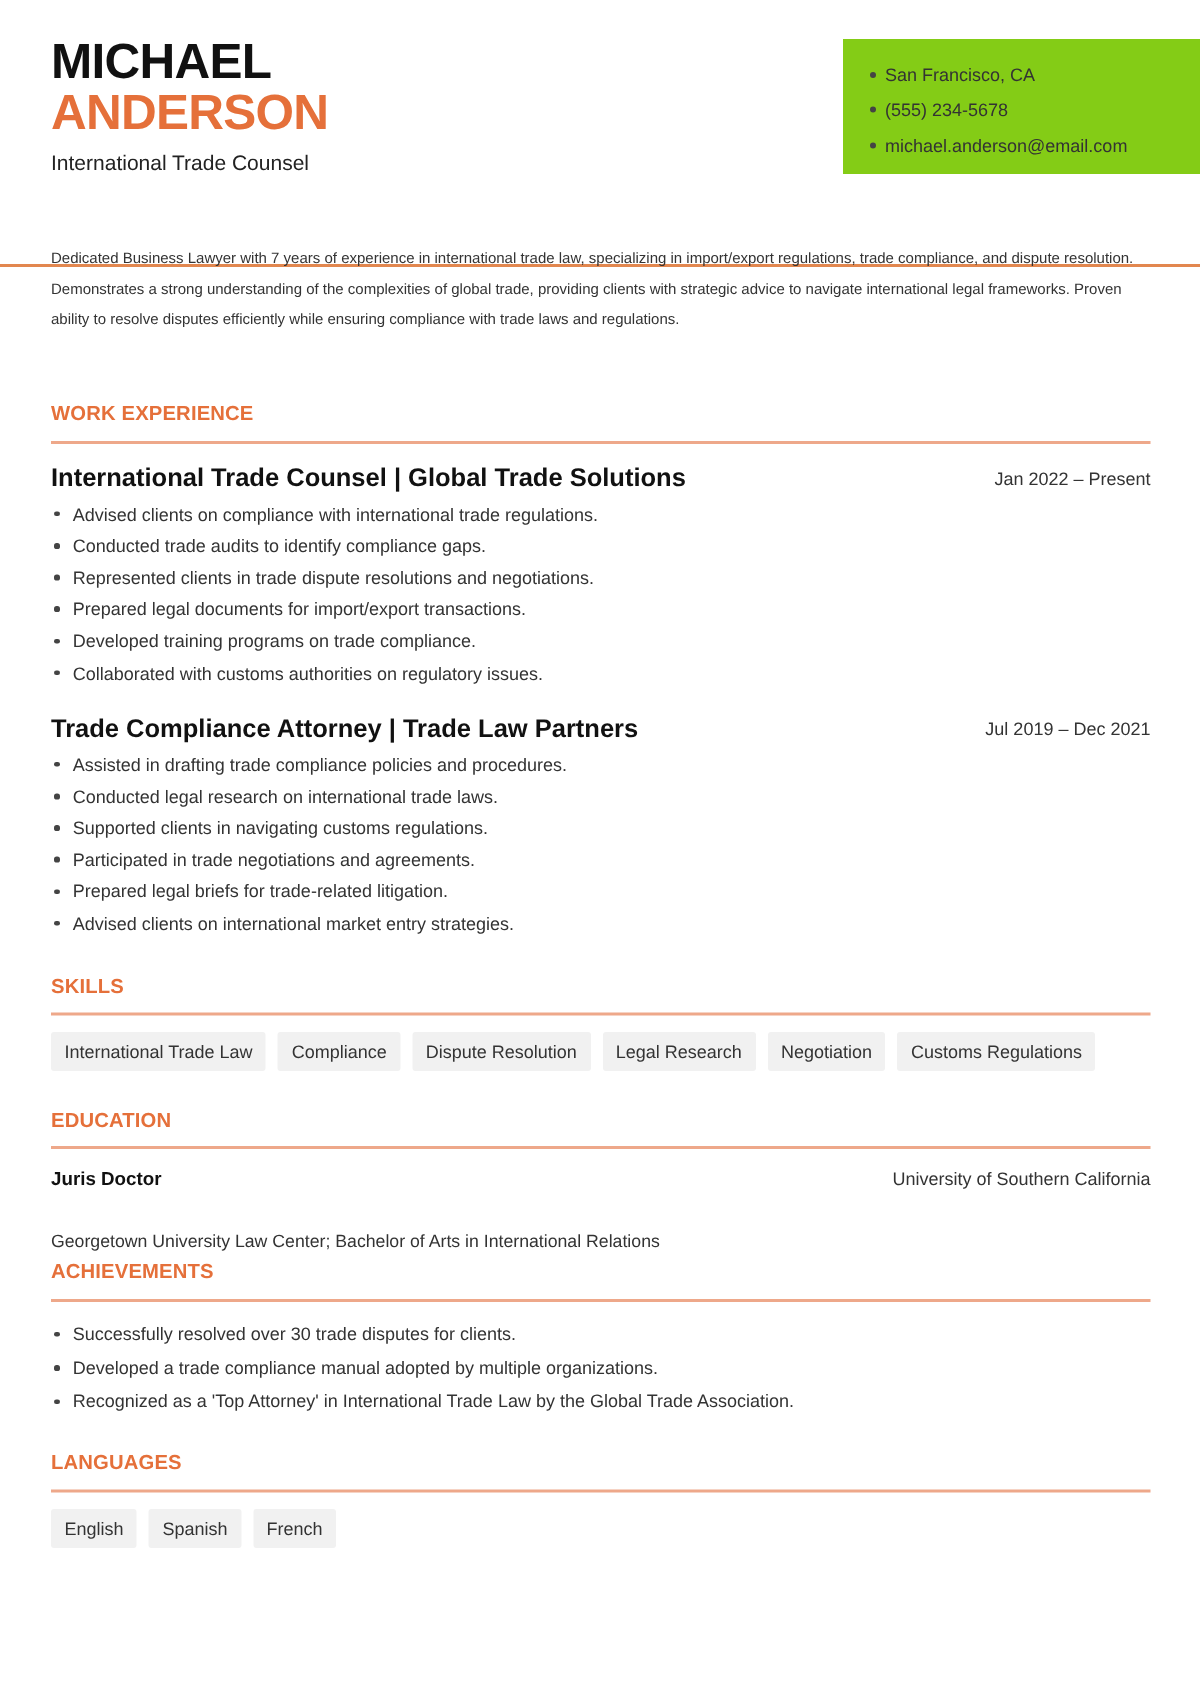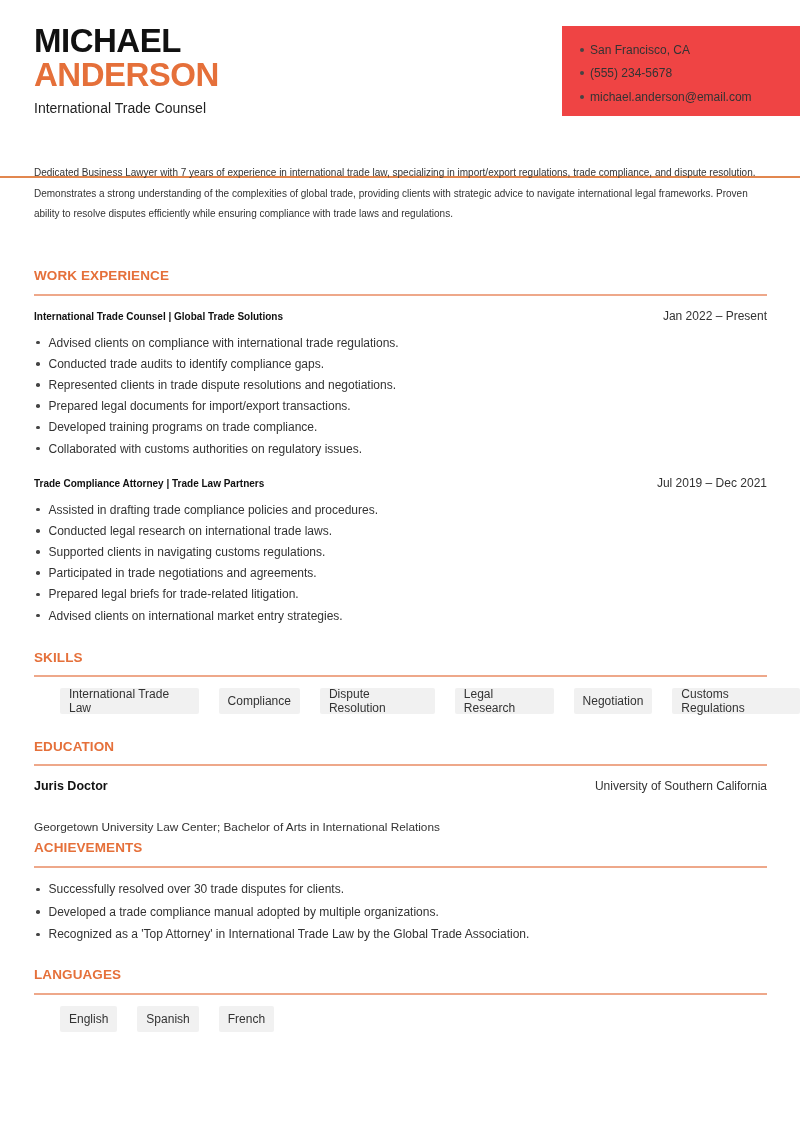--- a/index.html
+++ b/index.html
@@ -3,38 +3,38 @@
   <meta charset="utf-8">
   <style>
     * { box-sizing: border-box; margin: 0; padding: 0; }
     html, body { width: 800px; height: 1130px; background: #ffffff; }
     body { font-family: "Liberation Sans", "DejaVu Sans", sans-serif; color: #333333; position: relative; overflow: hidden; }
 
     .header { position: relative; height: 178px; border-bottom: 2px solid #e2874f; }
     .name-first { position: absolute; left: 34px; top: 24px; font-size: 33px; font-weight: 700; color: #111111; letter-spacing: -0.5px; line-height: 34px; }
     .name-last { position: absolute; left: 34px; top: 58px; font-size: 33px; font-weight: 700; color: #e5703a; letter-spacing: -0.5px; line-height: 34px; }
     .job-title { position: absolute; left: 34px; top: 100px; font-size: 14px; color: #222222; }
-    .contact-box { position: absolute; left: 562px; top: 26px; width: 238px; height: 90px; background: #ef4444; padding: 12px 0 0 18px; }
+    .contact-box { position: absolute; left: 562px; top: 26px; width: 238px; height: 90px; background: #84cc16; padding: 12px 0 0 18px; }
     .contact-item { font-size: 12px; color: #333333; height: 23.5px; display: flex; align-items: center; }
     .contact-item .dot { width: 4px; height: 4px; border-radius: 50%; background: #444; margin-right: 6px; flex: none; }
 
     .summary { position: absolute; left: 34px; top: 163px; width: 740px; font-size: 10px; line-height: 20.5px; color: #333333; }
 
     .section-title { position: absolute; left: 34px; font-size: 13.5px; font-weight: 700; color: #e5703a; letter-spacing: 0.1px; }
     .section-rule { position: absolute; left: 34px; width: 733px; height: 1.5px; background: #eea88a; }
 
     .job-head { position: absolute; left: 34px; width: 733px; display: flex; justify-content: space-between; align-items: center; }
-    .job-role { font-size: 10px; font-weight: 700; color: #111111; }
+    .job-role { font-size: 17px; font-weight: 700; color: #111111; }
     .job-date { font-size: 12px; color: #333333; }
 
     .bullets { position: absolute; left: 34px; list-style: none; }
     .bullets li { font-size: 12px; color: #333333; height: 21.2px; display: flex; align-items: center; }
     .bullets li .dot { width: 3.5px; height: 3.5px; border-radius: 50%; background: #444; margin: 0 9px 0 2px; flex: none; }
 
-    .tags { position: absolute; left: 34px; display: flex; gap: 20px; margin-left: 26px; }
+    .tags { position: absolute; left: 34px; display: flex; gap: 8px; }
     .tag { background: #f1f1f1; border-radius: 2px; height: 26px; padding: 0 9px; font-size: 12px; color: #333333; display: flex; align-items: center; }
 
     .edu-head { position: absolute; left: 34px; top: 779px; width: 733px; display: flex; justify-content: space-between; align-items: center; }
     .edu-degree { font-size: 12.5px; font-weight: 700; color: #111111; }
     .edu-school { font-size: 12px; color: #333333; }
     .edu-detail { position: absolute; left: 34px; top: 800px; font-size: 11.8px; color: #333333; margin-top: 20px; }
   </style>
 </head>
 <body>
 

